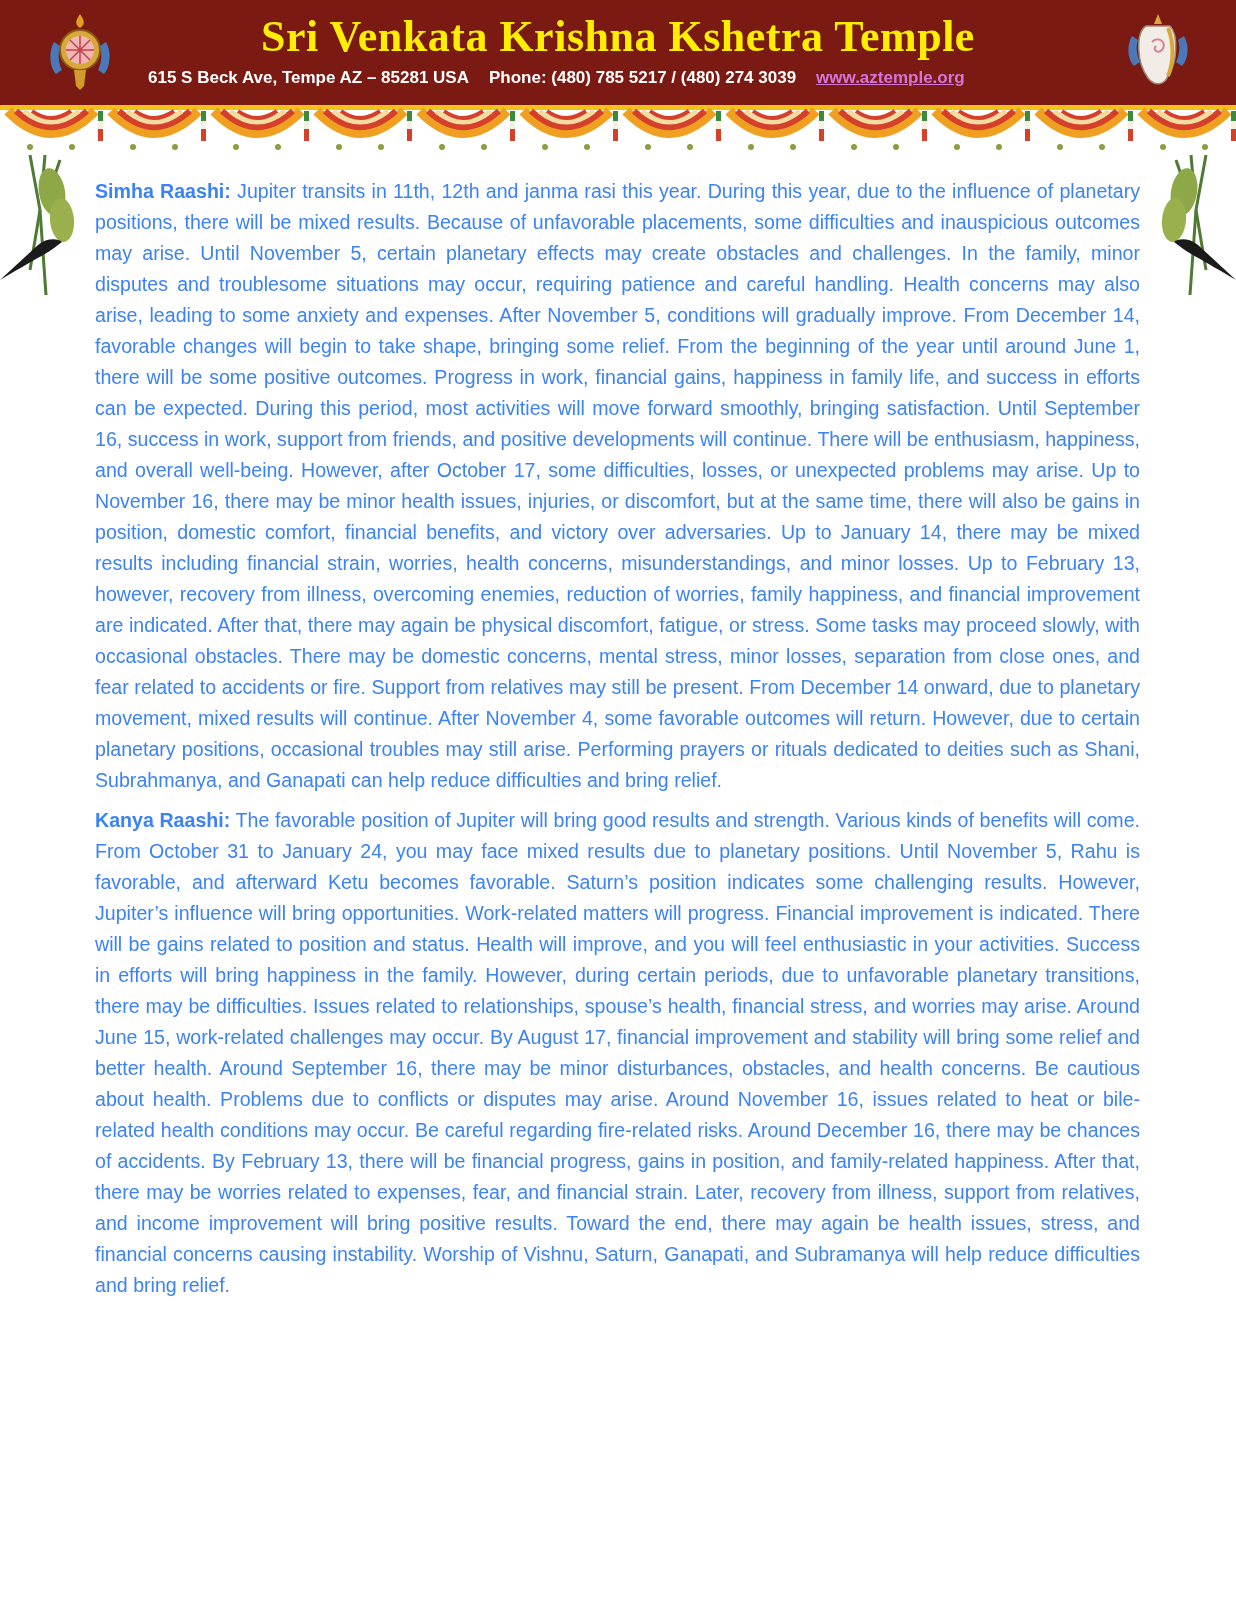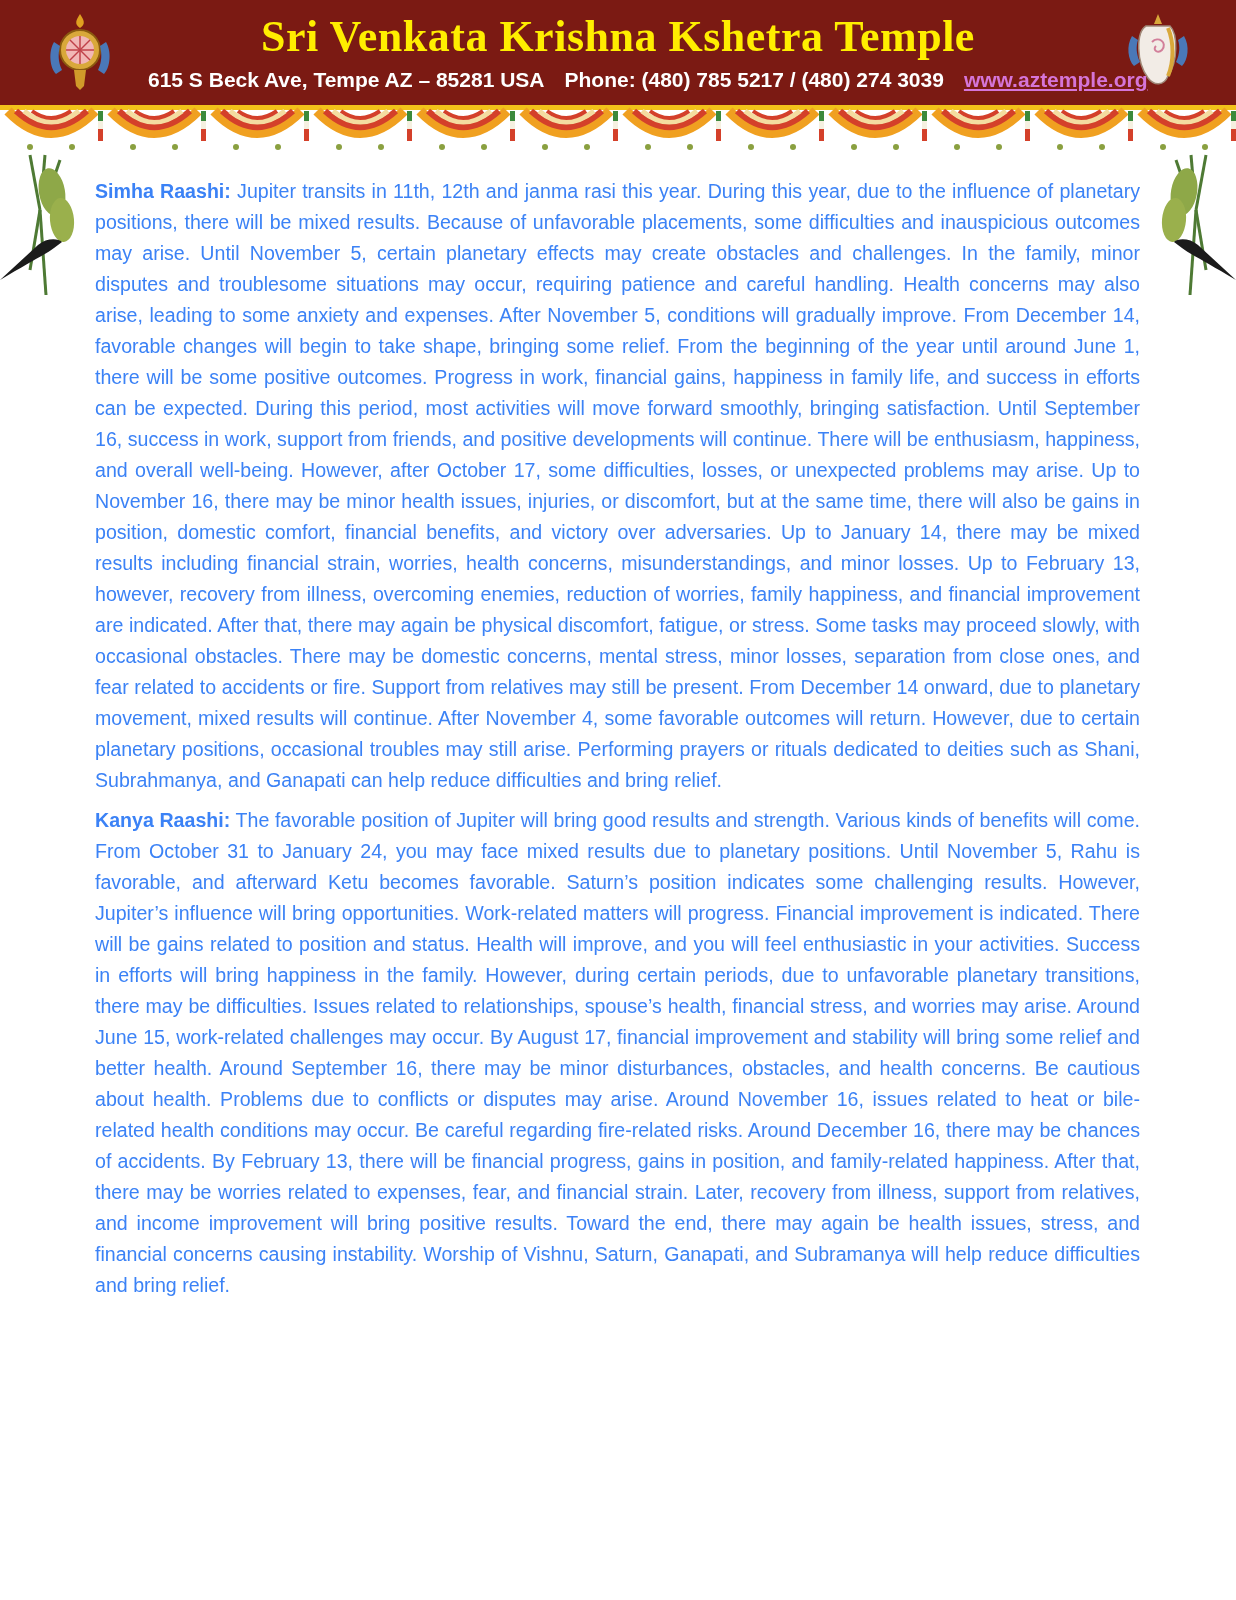--- a/index.html
+++ b/index.html
@@ -1,19 +1,19 @@
 <!DOCTYPE html>
 <html><head>
 <meta charset="utf-8">
 <style>
   html, body { margin:0; padding:0; background:#ffffff; }
   body { width:1236px; height:1600px; position:relative; overflow:hidden; font-family:"Liberation Sans", sans-serif; }
   .header { position:absolute; left:0; top:0; width:1236px; height:107px; background:#7b1a13; }
   .title { position:absolute; left:0; width:1236px; top:12px; text-align:center; font-family:"Liberation Serif", "DejaVu Serif", serif; font-weight:bold; font-size:44px; color:#ffee00; letter-spacing:0.5px; line-height:50px; }
-  .contact { position:absolute; top:68px; left:148px; font-size:21px; font-weight:bold; color:#ffffff; white-space:nowrap; }
+  .contact { position:absolute; top:68px; left:148px; font-size:17px; font-weight:bold; color:#ffffff; white-space:nowrap; }
   .contact span { margin-right:20px; }
   .contact a { color:#d575d8; text-decoration:underline; font-weight:bold; }
   .emblem { position:absolute; top:12px; width:80px; height:80px; }
   .emblem.left { left:40px; }
   .emblem.right { left:1118px; }
   .garland { position:absolute; left:0; top:103px; width:1236px; height:55px; }
   .leaf { position:absolute; top:150px; width:90px; height:150px; }
   .leaf.left { left:0; }
   .leaf.right { left:1146px; transform:scaleX(-1); }
   .content { position:absolute; left:95px; top:176px; width:1045px; font-family:"Liberation Sans", sans-serif; font-size:19.6px; line-height:31px; color:#3b82f6; text-align:justify; }

